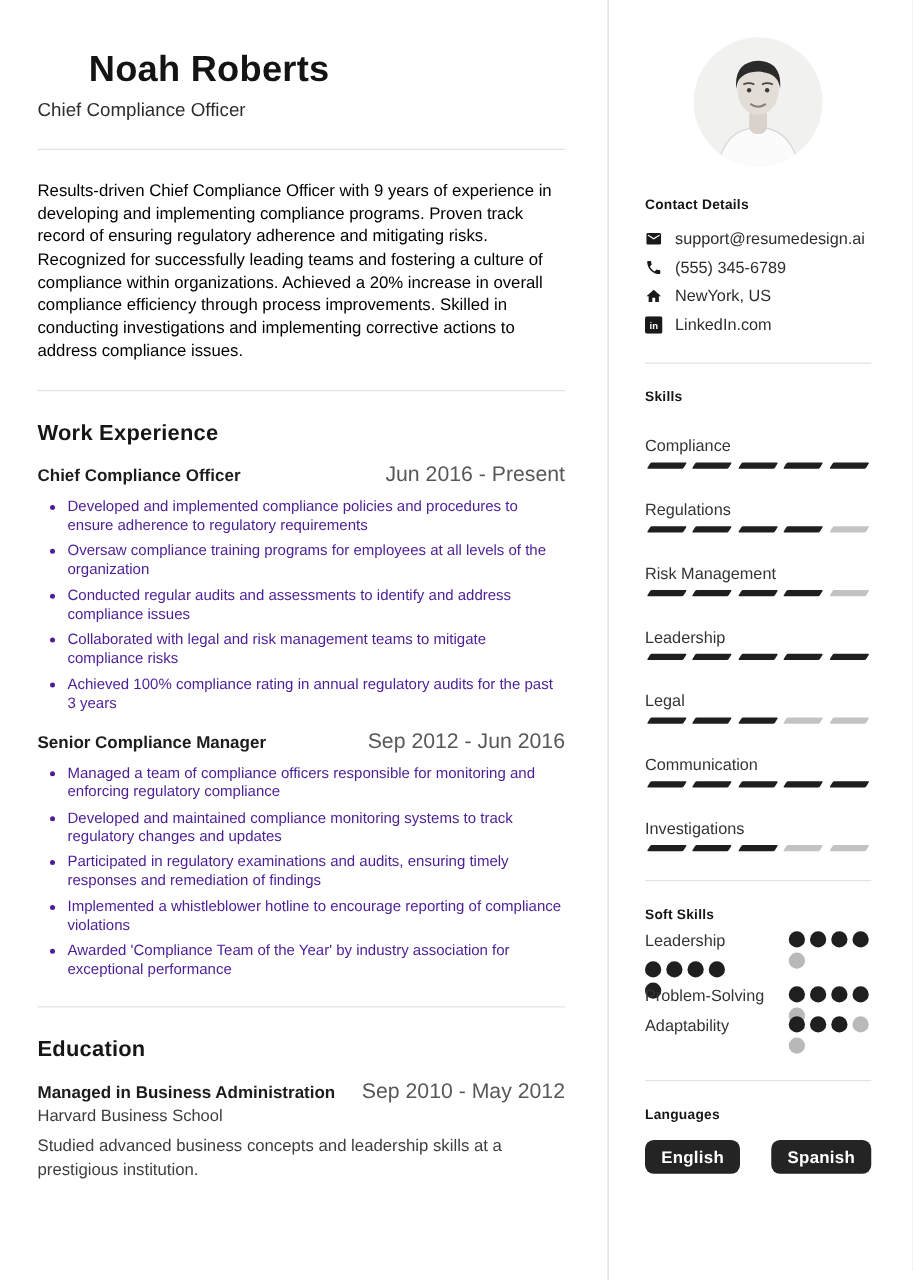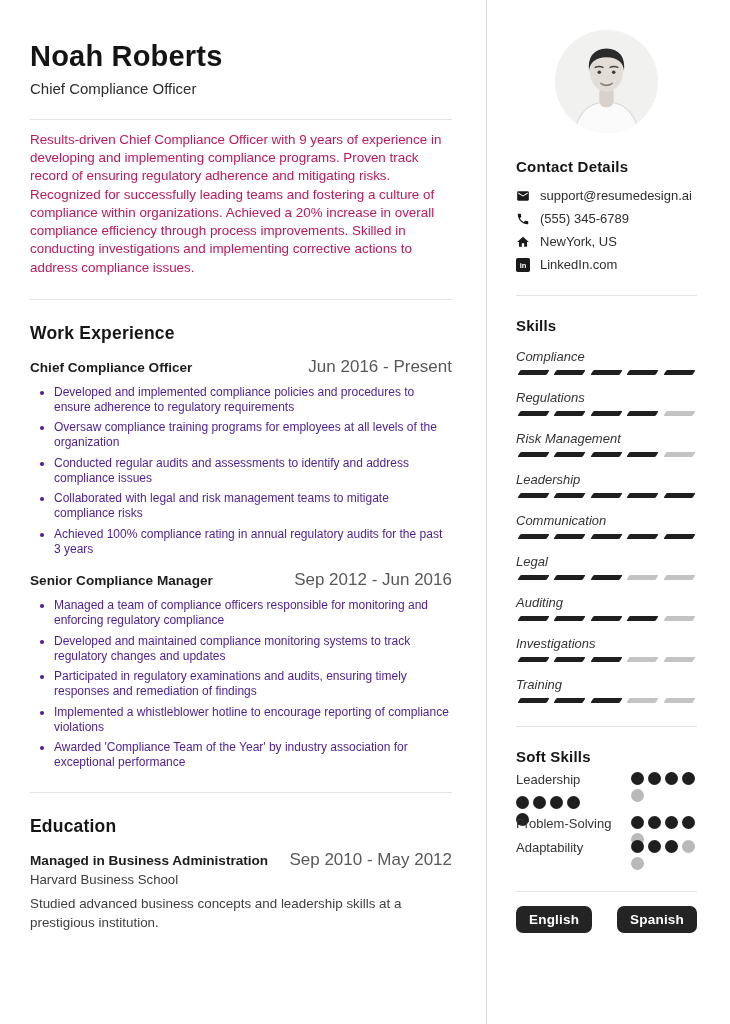--- a/index.html
+++ b/index.html
@@ -4,46 +4,46 @@
 <style>
   * { margin:0; padding:0; box-sizing:border-box; }
   html,body { background:#e9e9e9; }
   .page {
     width:730px; height:1024px; margin:0 auto; background:#fff;
     display:flex; overflow:hidden;
     font-family:"Liberation Sans","DejaVu Sans",sans-serif; color:#1a1a1a;
   }
   
   .main { width:487px; flex:0 0 487px; padding:26px 34px 0 30px; border-right:1px solid #dcdcdc; }
-  .name { font-size:29px; font-weight:700; color:#141414; margin-top:14px; letter-spacing:.2px; }
+  .name { font-size:29px; font-weight:700; color:#141414; margin-top:14px; letter-spacing:.2px;margin-left:41px; }
   .subtitle { font-size:15px; color:#2d2d2d; margin-top:7px; }
   .rule { border:none; border-top:1px solid var(--divider,#e3e3e3); margin-top:22px; }
   .sec-h { font-size:17.5px; font-weight:700; color:#161616; margin-top:23px; letter-spacing:.2px; }
-  .summary-text { font-size:13.4px; line-height:1.36; color:#be185d; margin-top:11px; }
+  .summary-text { font-size:13.4px; line-height:1.36; color:#000000; margin-top:24px; }
   .job, .edu { margin-top:13px; }
   .entry-head { display:flex; justify-content:space-between; align-items:baseline; }
   .entry-title { font-weight:700; font-size:13.6px; color:#1c1c1c; }
   .entry-dates { font-size:17px; color:#585858; white-space:nowrap; }
   .entry-org { font-size:13.2px; color:#3c3c3c; margin-top:2px; }
   .bullets { margin-top:8px; padding-left:24px; list-style:disc; }
   .bullets li { font-size:12px; line-height:1.27; color:#4c1d95; margin-bottom:5px; }
   .edu-desc { font-size:13.4px; line-height:1.35; color:#3e3e3e; margin-top:8px; }
   .main-bottom { margin-top:20px; }
   
   .sidebar { flex:1; padding:22px 33px 0 29px; }
   .photo-wrap { display:flex; justify-content:center; margin-top:8px; }
   .photo { width:103px; height:103px; border-radius:50%; overflow:hidden; background:#f1f1f0; }
   .photo svg { display:block; width:100%; height:100%; }
-  .side-h { font-size:15px; font-weight:700; color:#161616; margin-top:25px; letter-spacing:.2px; }
+  .side-h { font-size:11px; font-weight:700; color:#161616; margin-top:25px; letter-spacing:.2px; }
   .contact-list { margin-top:13px; }
   .contact-item { display:flex; align-items:flex-end; gap:10px; margin-bottom:8px; font-size:13px; color:#2e2e2e; }
   .cicon { width:14px; height:14px; flex:0 0 14px; display:flex; align-items:center; justify-content:center; }
   .cicon svg { width:14px; height:14px; display:block; }
   .side-rule { border:none; border-top:1px solid var(--divider,#e3e3e3); margin-top:23px; }
-  .skill { margin-top:15px;font-style:italic; }
+  .skill { margin-top:25px; }
   .skill-label { font-size:13px; color:#343434; }
   .skill-bar { display:flex; gap:7px; margin-top:6px; height:5px; padding:0 3px; }
   .seg { flex:1; border-radius:1px; transform:skewX(-32deg); }
   .seg.filled { background:var(--accent,#1f1f1f); }
   .seg.empty  { background:var(--bar-empty,#c3c3c3); }
   .soft { display:flex; align-items:flex-start; margin-top:7px; }
   .soft-label { flex:1; font-size:13px; color:#343434; line-height:1.3; padding-right:8px; }
   .dots { display:flex; flex-wrap:wrap; gap:4px; width:66px; max-height:13px; }
   .dot { width:13px; height:13px; border-radius:50%; }
   .dot.filled { background:var(--accent,#1f1f1f); }
@@ -240,73 +240,53 @@
             <div class="skill-bar">
               <span class="seg filled"></span>
               <span class="seg filled"></span>
               <span class="seg filled"></span>
               <span class="seg filled"></span>
               <span class="seg filled"></span>
             </div>
           </div>
 
           <div class="skill">
+            <div class="skill-label">Legal</div>
+            <div class="skill-bar">
+              <span class="seg filled"></span>
+              <span class="seg filled"></span>
+              <span class="seg filled"></span>
+              <span class="seg empty"></span>
+              <span class="seg empty"></span>
+            </div>
+          </div>
+
+          <div class="skill">
             <div class="skill-label">Communication</div>
             <div class="skill-bar">
               <span class="seg filled"></span>
               <span class="seg filled"></span>
               <span class="seg filled"></span>
               <span class="seg filled"></span>
               <span class="seg filled"></span>
             </div>
           </div>
 
-          <div class="skill">
-            <div class="skill-label">Legal</div>
-            <div class="skill-bar">
-              <span class="seg filled"></span>
-              <span class="seg filled"></span>
-              <span class="seg filled"></span>
-              <span class="seg empty"></span>
-              <span class="seg empty"></span>
-            </div>
-          </div>
-
-          <div class="skill">
-            <div class="skill-label">Auditing</div>
-            <div class="skill-bar">
-              <span class="seg filled"></span>
-              <span class="seg filled"></span>
-              <span class="seg filled"></span>
-              <span class="seg filled"></span>
-              <span class="seg empty"></span>
-            </div>
-          </div>
 
           <div class="skill">
             <div class="skill-label">Investigations</div>
             <div class="skill-bar">
               <span class="seg filled"></span>
               <span class="seg filled"></span>
               <span class="seg filled"></span>
               <span class="seg empty"></span>
               <span class="seg empty"></span>
             </div>
           </div>
 
-          <div class="skill">
-            <div class="skill-label">Training</div>
-            <div class="skill-bar">
-              <span class="seg filled"></span>
-              <span class="seg filled"></span>
-              <span class="seg filled"></span>
-              <span class="seg empty"></span>
-              <span class="seg empty"></span>
-            </div>
-          </div>
         </div>
     </section>
 
     <hr class="side-rule">
 
     <section>
       <h2 class="side-h" style="margin-top:21px;">Soft Skills</h2>
       <div style="margin-top:5px;">
 
           <div class="soft">
@@ -350,20 +330,21 @@
               <span class="dot empty"></span>
               <span class="dot empty"></span>
             </div>
           </div>
         </div>
     </section>
 
     <hr class="side-rule" style="margin-top:34px;">
 
     <section>
+      <h2 class="side-h" style="margin-top:21px;">Languages</h2>
       <div class="tags">
 
           <span class="tag">English</span>
 
           <span class="tag">Spanish</span>
         </div>
     </section>
 
   </aside>
 </div>

